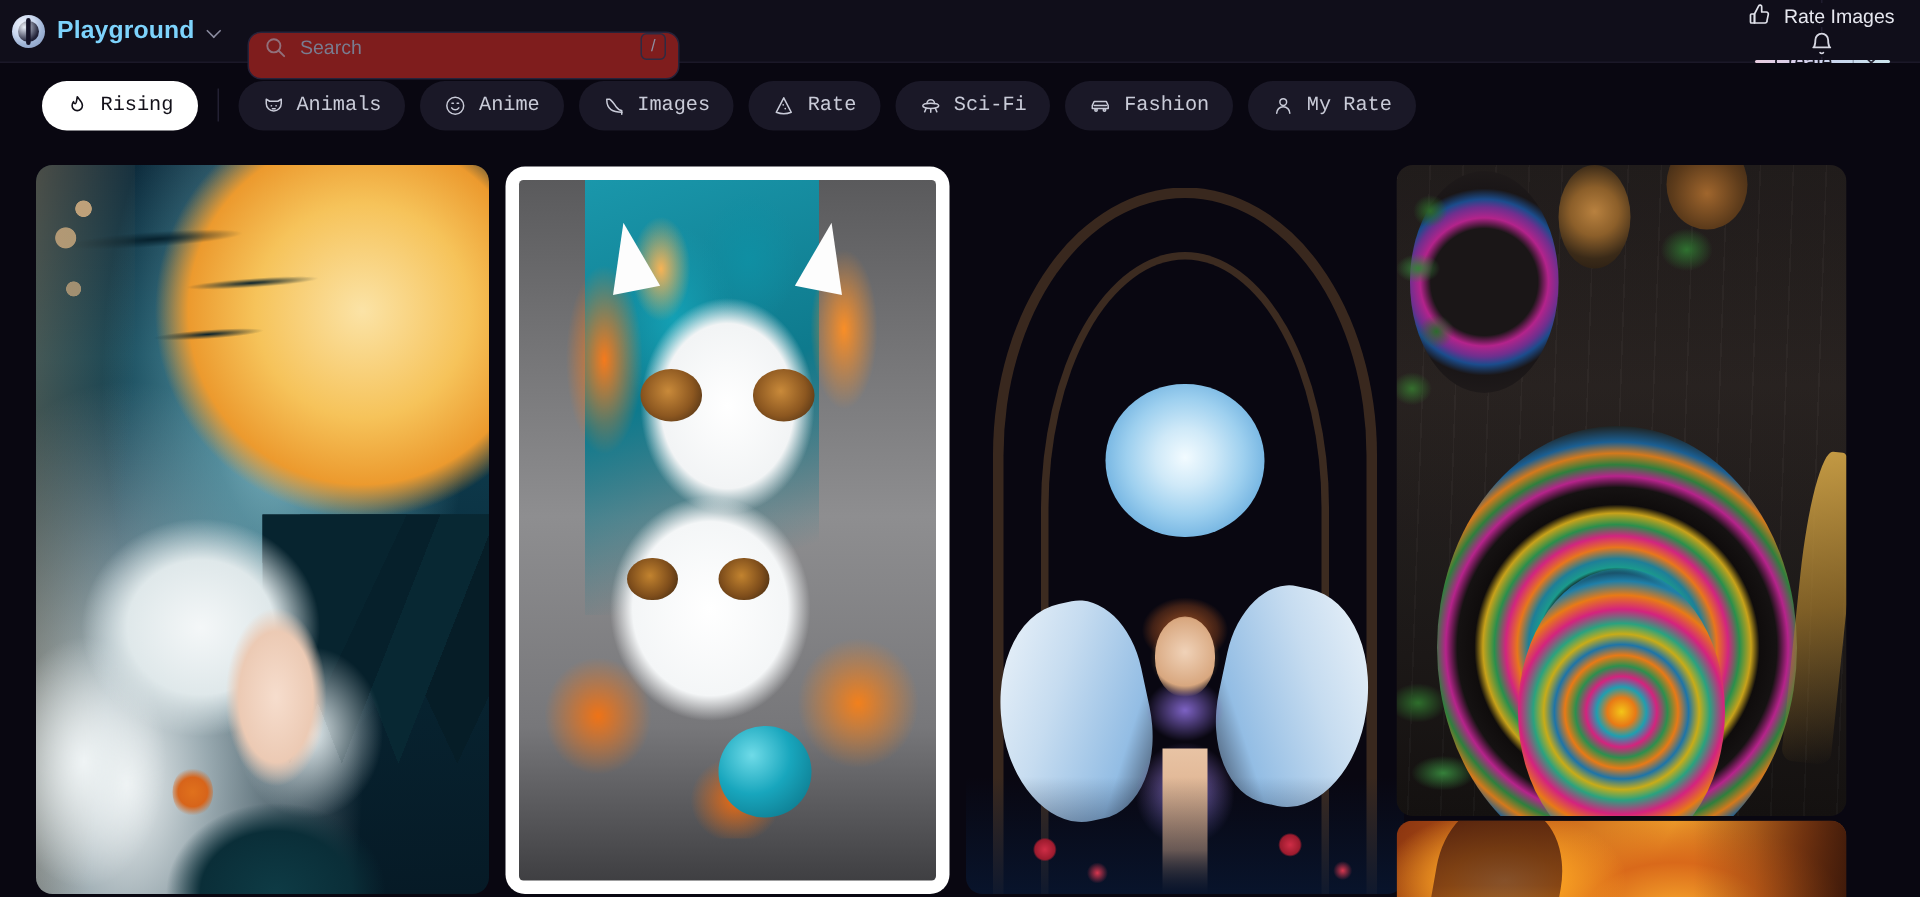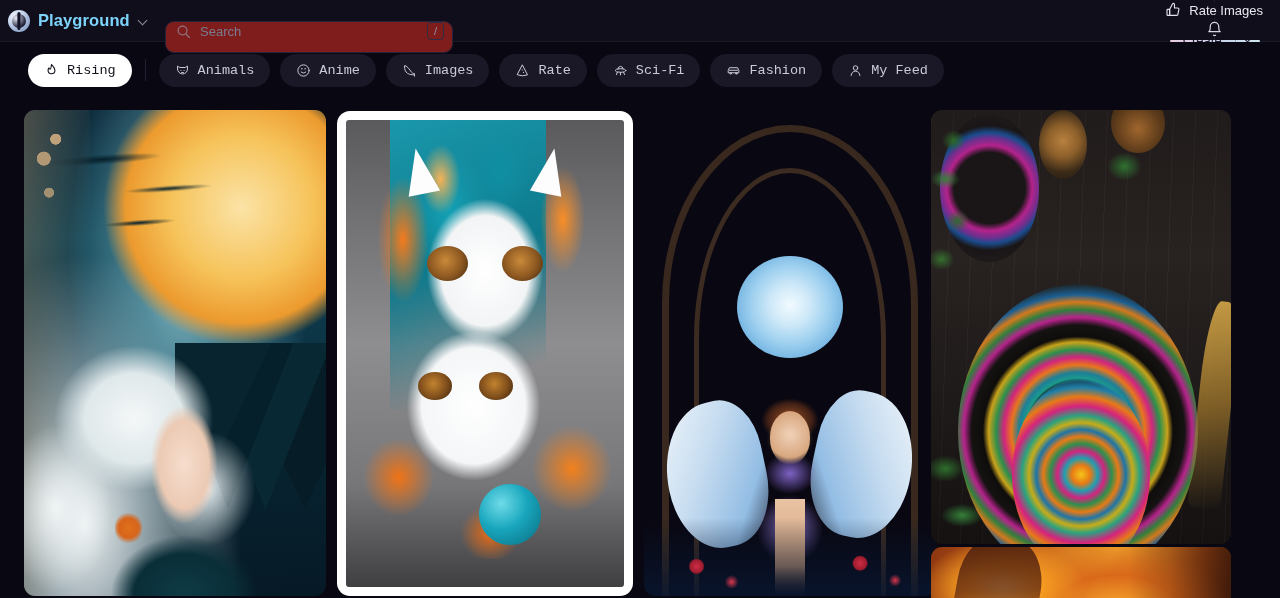--- a/index.html
+++ b/index.html
@@ -544,21 +544,21 @@
         <circle cx="16.5" cy="16.6" r="1.3"></circle>
     </svg>
     <span>Fashion</span>
   </div>
 
   <div class="chip">
     <svg width="15" height="15" viewBox="0 0 24 24" fill="none" stroke="#c9cbd8" stroke-width="1.6" stroke-linecap="round" stroke-linejoin="round">
       <circle cx="12" cy="8" r="3.6"></circle>
         <path d="M5 20a7 7 0 0 1 14 0"></path>
     </svg>
-    <span>My Feed</span>
+    <span>My Rate</span>
   </div>
 </div>
 
 <div class="grid">
 
   <div class="card" style="left:24px; top:12px; width:302px; height:486px;">
     <div class="art art1">
       <div class="a1-branch"></div>
       <div class="a1-frame"></div>
       <div class="a1-trees"></div>

